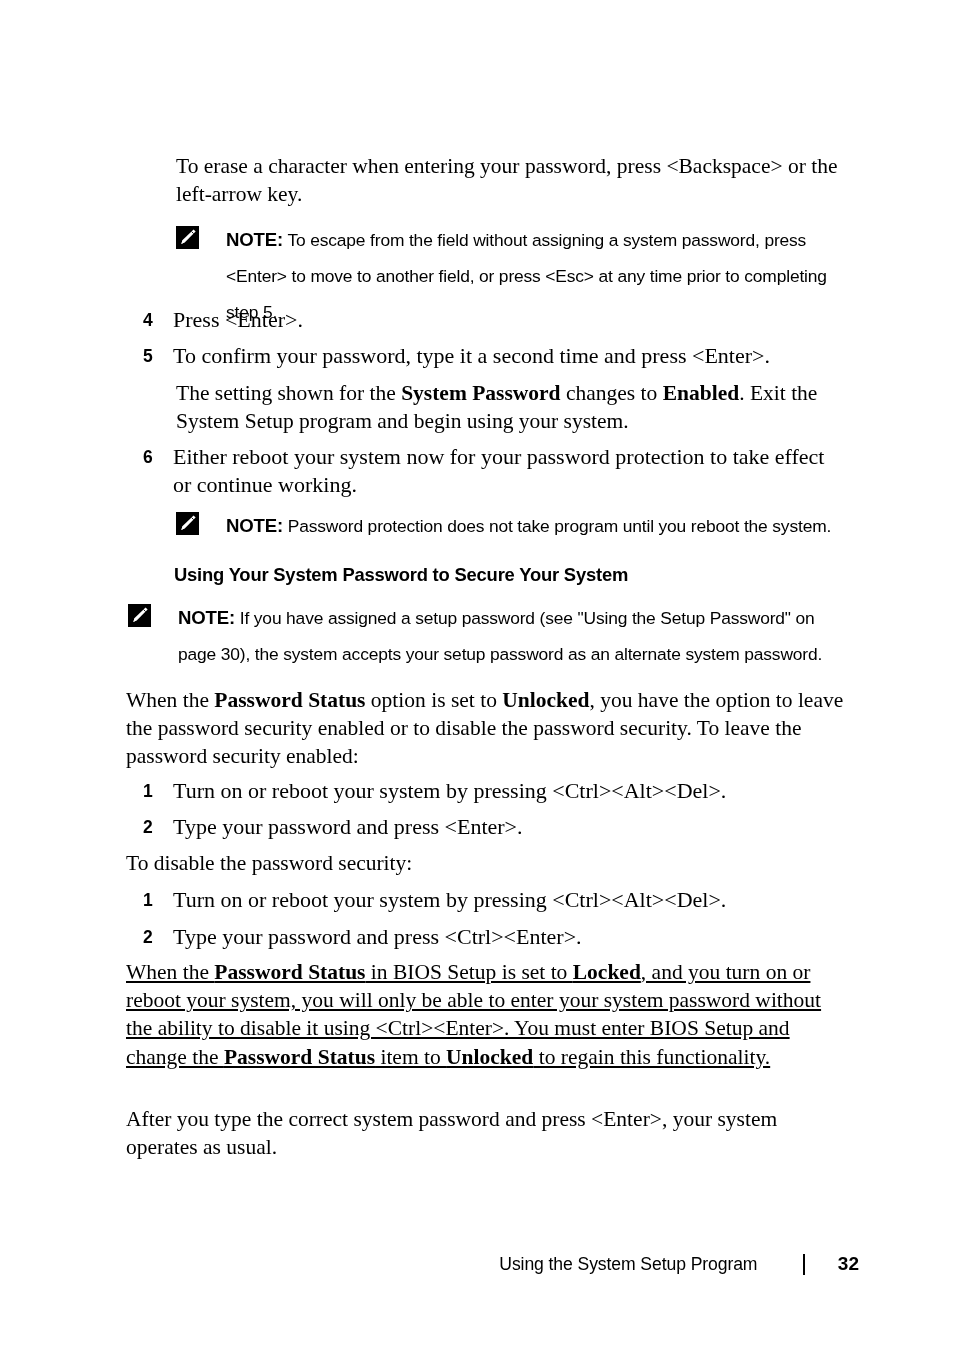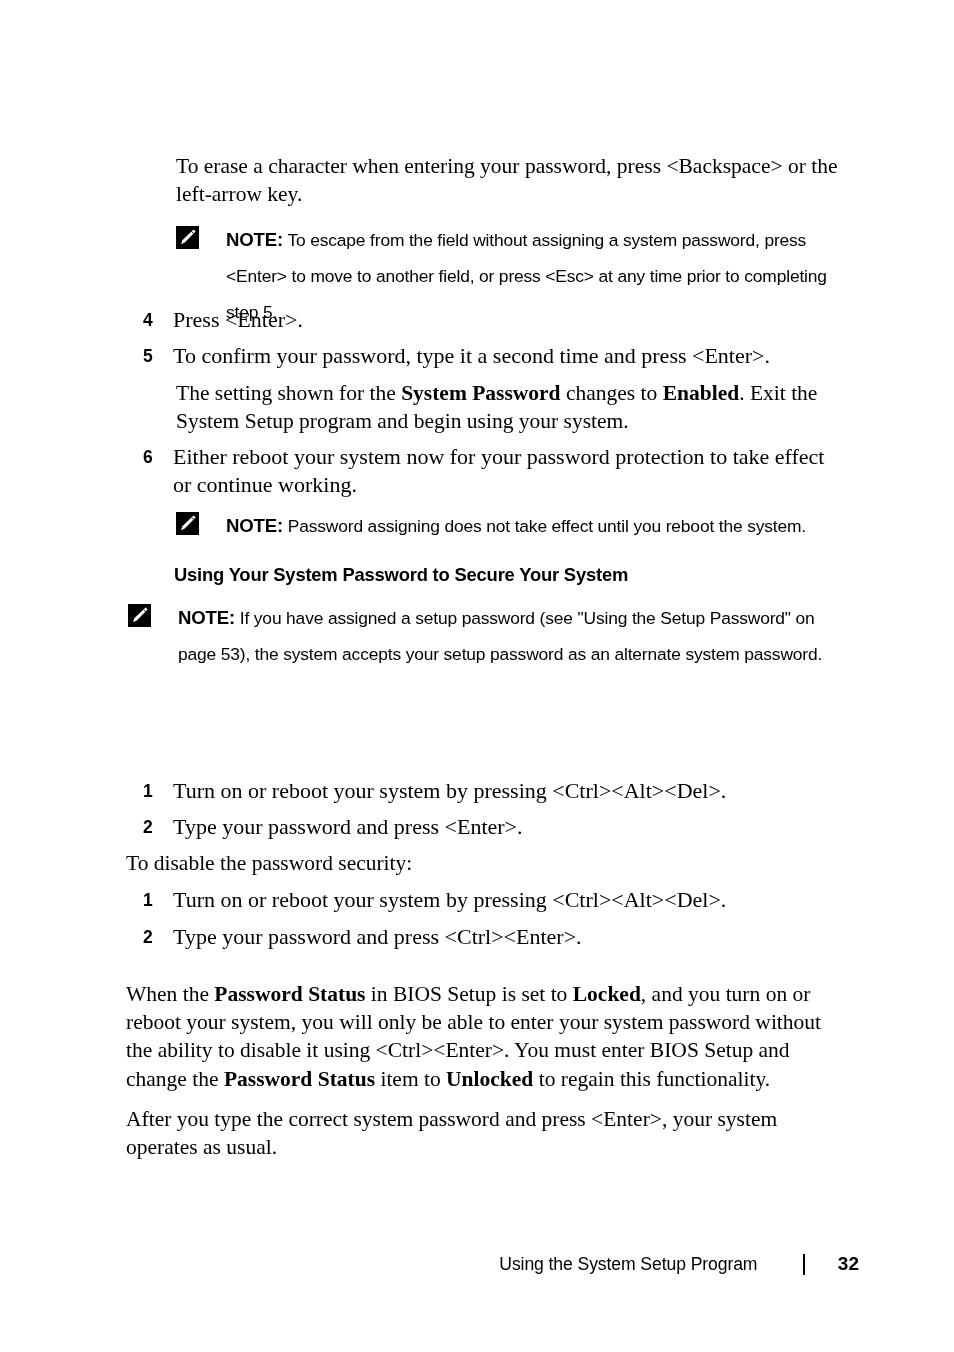--- a/index.html
+++ b/index.html
@@ -189,41 +189,44 @@
     <span class="note-icon">
       <svg width="23" height="23" viewBox="0 0 23 23" aria-hidden="true">
         <rect x="0" y="0" width="23" height="23" fill="#000000"></rect>
         <path d="M17.6 3.6 L19.6 5.6 L9.2 16.1 L5.3 17.9 L6.6 13.9 Z" fill="#ffffff"></path>
         <path d="M6.6 13.9 L9.2 16.1 L5.3 17.9 Z" fill="#ffffff"></path>
         <path d="M15.6 5.6 L17.6 7.6" stroke="#000000" stroke-width="0.9" fill="none"></path>
       </svg>
     </span>
     <div class="note-body" style="margin-left:50px;">
       <span class="note-label">NOTE:</span>
-      <span>Password assigning does not take effect until you reboot the system.</span>
+      <span>Password protection does not take program until you reboot the system.</span>
     </div>
   </div>
 
   <div class="section-heading" style="left:126px; top:564px; width:725px;margin-left:48px;">Using Your System Password to Secure Your System</div>
 
   <div class="note" style="left:128px; top:600px; width:724px;">
     <span class="note-icon">
       <svg width="23" height="23" viewBox="0 0 23 23" aria-hidden="true">
         <rect x="0" y="0" width="23" height="23" fill="#000000"></rect>
         <path d="M17.6 3.6 L19.6 5.6 L9.2 16.1 L5.3 17.9 L6.6 13.9 Z" fill="#ffffff"></path>
         <path d="M6.6 13.9 L9.2 16.1 L5.3 17.9 Z" fill="#ffffff"></path>
         <path d="M15.6 5.6 L17.6 7.6" stroke="#000000" stroke-width="0.9" fill="none"></path>
       </svg>
     </span>
     <div class="note-body" style="margin-left:50px;">
       <span class="note-label">NOTE:</span>
-      <span>If you have assigned a setup password (see "Using the Setup Password" on page 53), the system accepts your setup password as an alternate system password.</span>
-    </div>
-  </div>
-
+      <span>If you have assigned a setup password (see "Using the Setup Password" on page 30), the system accepts your setup password as an alternate system password.</span>
+    </div>
+  </div>
+
+  <div class="blk body-text para-full" style="top:686px;">
+    <span>When the </span><b>Password Status</b><span> option is set to </span><b>Unlocked</b><span>, you have the option to leave the password security enabled or to disable the password security. To leave the password security enabled:</span>
+  </div>
 
   <div class="num-row" style="left:143px; top:777px; width:710px;">
     <span class="num">1</span>
     <div class="num-body">Turn on or reboot your system by pressing &lt;Ctrl&gt;&lt;Alt&gt;&lt;Del&gt;.</div>
   </div>
   <div class="num-row" style="left:143px; top:813px; width:710px;">
     <span class="num">2</span>
     <div class="num-body">Type your password and press &lt;Enter&gt;.</div>
   </div>
 
@@ -231,21 +234,21 @@
 
   <div class="num-row" style="left:143px; top:886px; width:710px;">
     <span class="num">1</span>
     <div class="num-body">Turn on or reboot your system by pressing &lt;Ctrl&gt;&lt;Alt&gt;&lt;Del&gt;.</div>
   </div>
   <div class="num-row" style="left:143px; top:923px; width:710px;">
     <span class="num">2</span>
     <div class="num-body">Type your password and press &lt;Ctrl&gt;&lt;Enter&gt;.</div>
   </div>
 
-  <div class="blk body-text para-full" style="top:980px;">
+  <div class="blk body-text para-full" style="top:958px;text-decoration:underline;">
     <span>When the </span><b>Password Status</b><span> in BIOS Setup is set to </span><b>Locked</b><span>, and you turn on or reboot your system, you will only be able to enter your system password without the ability to disable it using &lt;Ctrl&gt;&lt;Enter&gt;. You must enter BIOS Setup and change the </span><b>Password Status</b><span> item to </span><b>Unlocked</b><span> to regain this functionality.</span>
   </div>
 
   <div class="blk body-text para-full" style="top:1105px;">After you type the correct system password and press &lt;Enter&gt;, your system operates as usual.</div>
 
   <div class="footer">
     <div class="footer-inner">
       <span class="footer-title">Using the System Setup Program</span>
       <span class="footer-sep"></span>
       <span class="footer-page">32</span>

